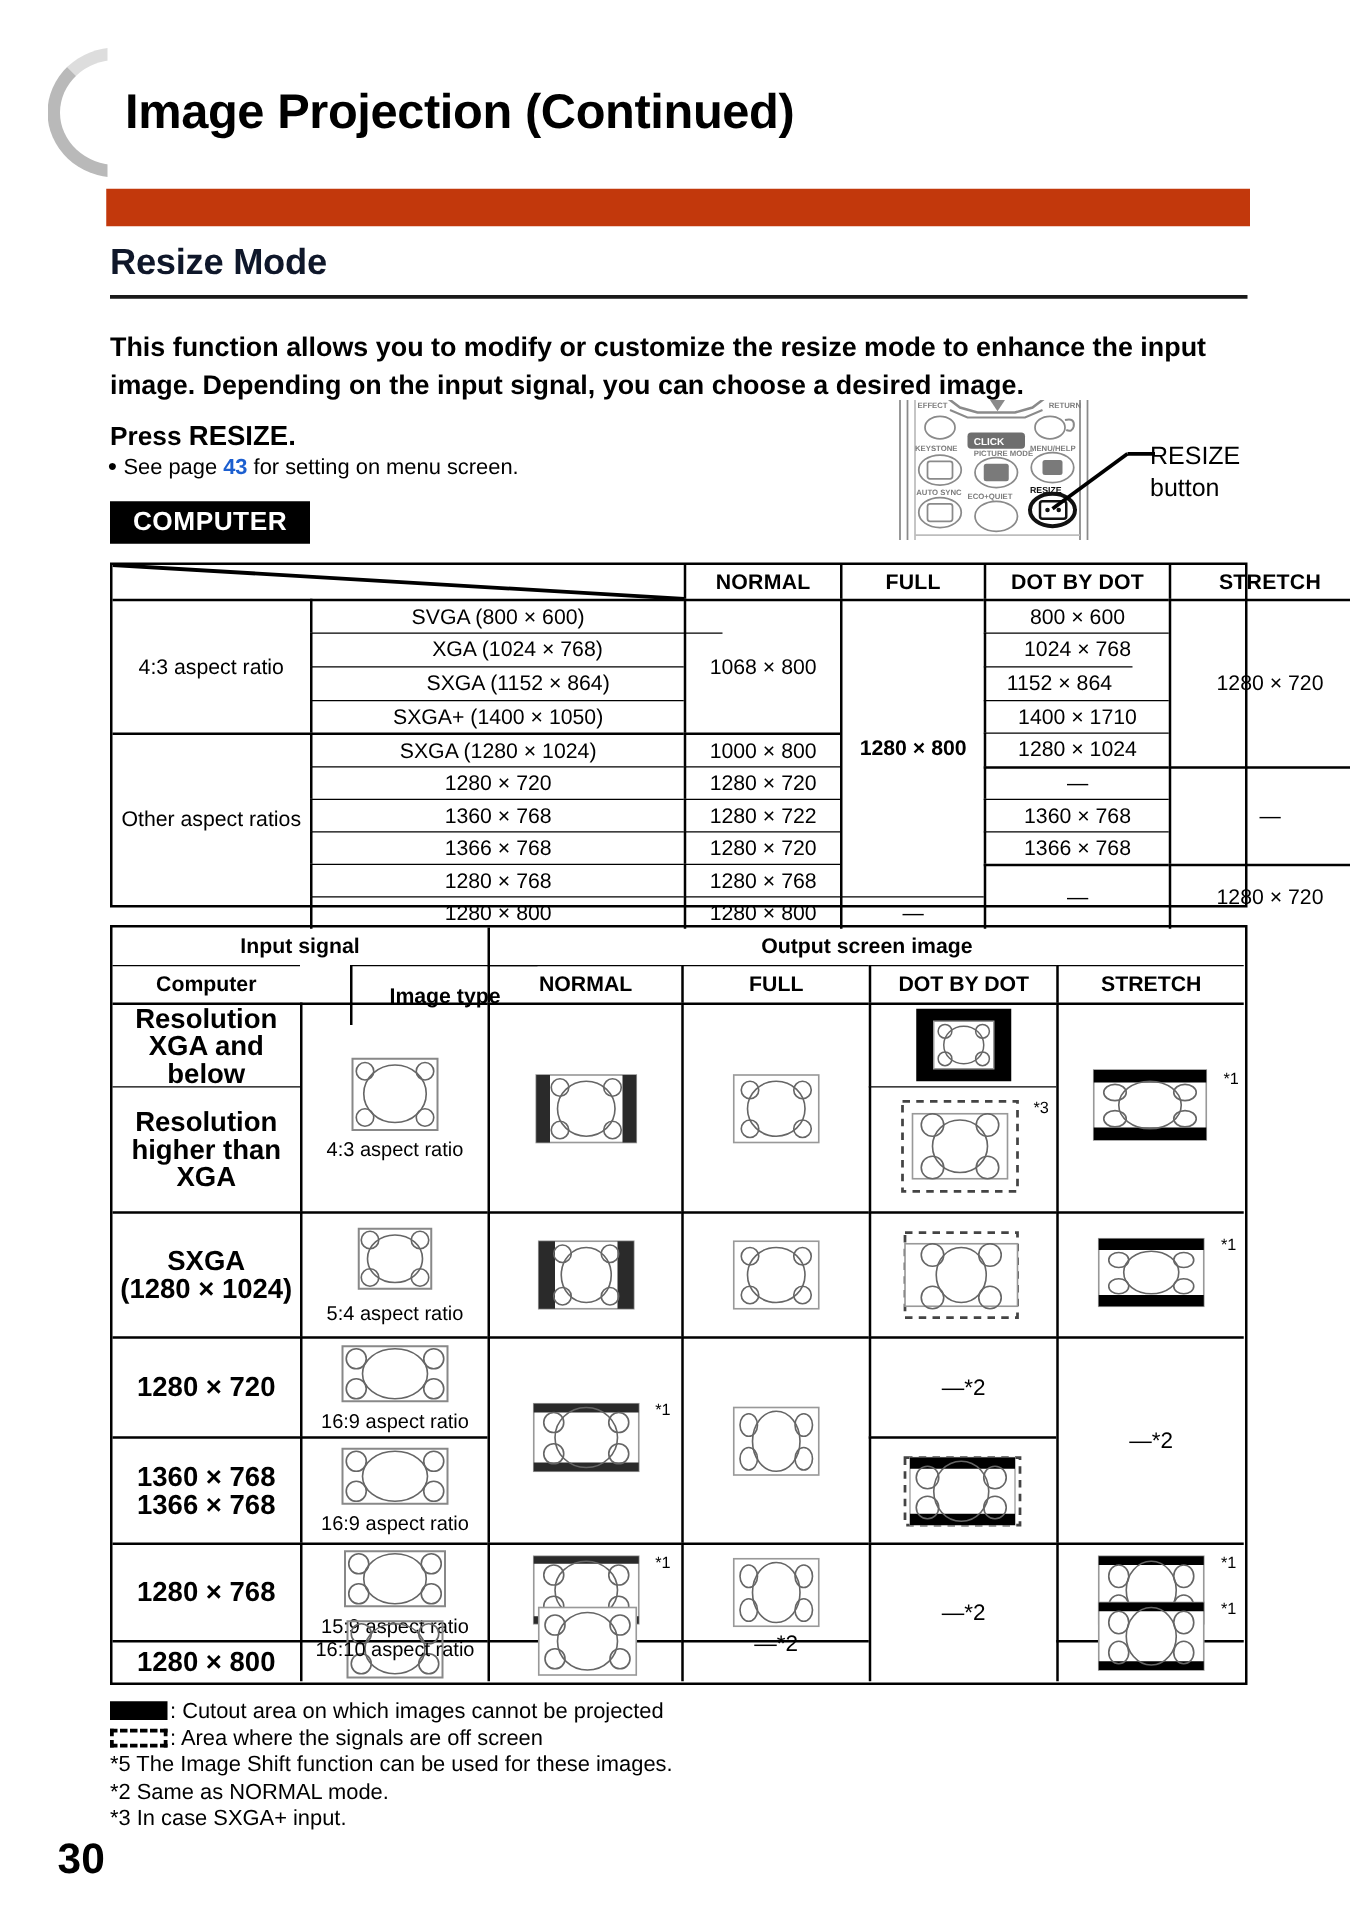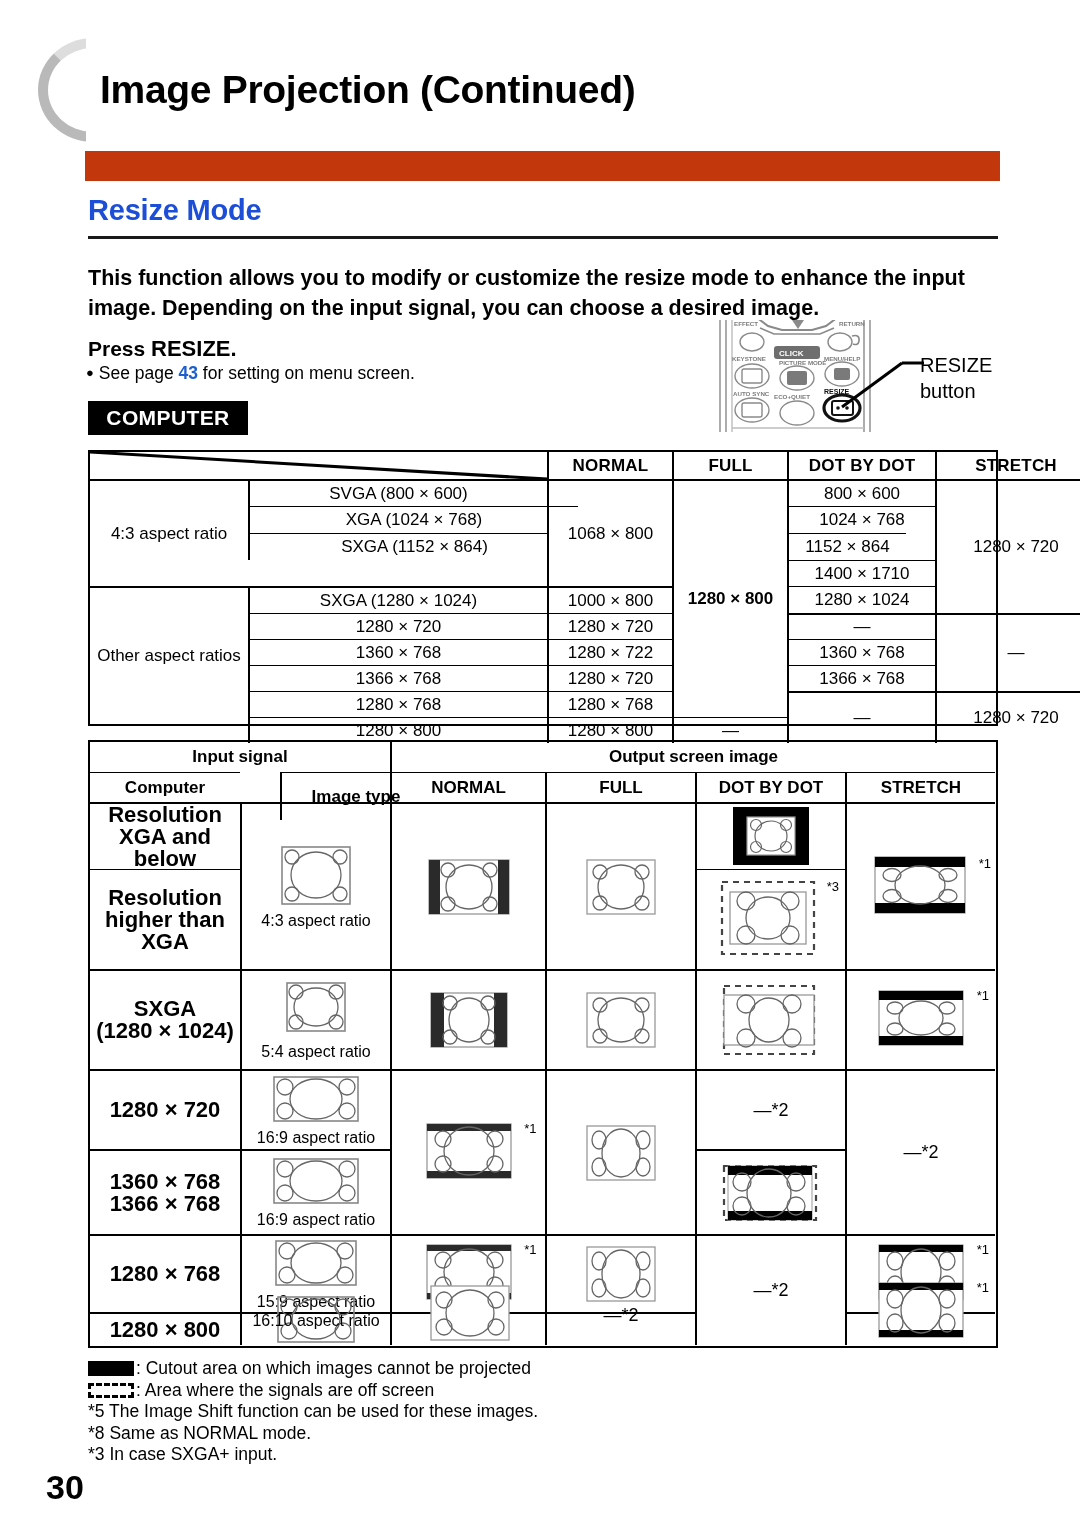--- a/index.html
+++ b/index.html
@@ -205,21 +205,21 @@
 <body>
 
 <div id="page-head">
   <div class="head-swoosh"></div>
   <div class="head-swoosh-mask"></div>
   <div class="head-title">Image Projection (Continued)</div>
 </div>
 
 <div id="orange-bar" style="background: rgb(194, 56, 12);"></div>
 
-<div id="section-title" style="color: #1d4ed8; text-align: right;">Resize Mode</div>
+<div id="section-title" style="color: #0f172a; text-align: right;">Resize Mode</div>
 <div id="section-rule"></div>
 <div id="intro-text">This function allows you to modify or customize the resize mode to enhance the input image. Depending on the input signal, you can choose a desired image.</div>
 
 <div id="press-resize">
   <span>Press </span><span class="kw">RESIZE.</span>
 </div>
 
 <div id="see-page">
   <span class="bullet">●</span>
   <span>See page </span><span class="pagenum" style="color: rgb(28, 95, 208);">43</span><span> for setting on menu screen.</span>
@@ -296,20 +296,21 @@
   <div class="t1-hdr bl" style="left:582px;width:115px;">FULL</div>
   <div class="t1-hdr bl" style="left:697px;width:148px;">DOT BY DOT</div>
   <div class="t1-hdr bl" style="left:845px;width:160px;">STRETCH</div>
 
   <div class="t1-cell bt2" style="left:0;top:27px;width:158px;height:107px;">4:3 aspect ratio</div>
   <div class="t1-cell bt2" style="left:0;top:134px;width:158px;height:137px;">Other aspect ratios</div>
 
   <div class="t1-cell bl bt2" style="left:158px;top:27px;width:299px;height:27px;">SVGA (800 × 600)</div>
   <div class="t1-cell bl bt" style="left:158px;top:54px;width:330px;height:27px;">XGA (1024 × 768)</div>
   <div class="t1-cell bl bt" style="left:158px;top:81px;width:299px;height:27px;padding-left:32px;">SXGA (1152 × 864)</div>
+  <div class="t1-cell bl bt" style="left:158px;top:108px;width:299px;height:26px;">SXGA+ (1400 × 1050)</div>
 
   <div class="t1-cell bl bt2" style="left:158px;top:134px;width:299px;height:27px;">SXGA (1280 × 1024)</div>
   <div class="t1-cell bl bt" style="left:158px;top:161px;width:299px;height:26px;">1280 × 720</div>
   <div class="t1-cell bl bt" style="left:158px;top:187px;width:299px;height:26px;">1360 × 768</div>
   <div class="t1-cell bl bt" style="left:158px;top:213px;width:299px;height:26px;">1366 × 768</div>
   <div class="t1-cell bl bt" style="left:158px;top:239px;width:299px;height:26px;">1280 × 768</div>
   <div class="t1-cell bl bt" style="left:158px;top:265px;width:299px;height:26px;">1280 × 800</div>
 
   <div class="t1-cell bl bt2" style="left:457px;top:27px;width:125px;height:107px;">1068 × 800</div>
   <div class="t1-cell bl bt2" style="left:457px;top:134px;width:125px;height:27px;">1000 × 800</div>
@@ -687,17 +688,17 @@
 <div id="footnotes">
   <div class="fn-row">
     <span class="sw-solid"></span>
     <span>: Cutout area on which images cannot be projected</span>
   </div>
   <div class="fn-row">
     <span class="sw-dashed"></span>
     <span>: Area where the signals are off screen</span>
   </div>
   <div>*5 The Image Shift function can be used for these images.</div>
-  <div>*8 Same as NORMAL mode.</div>
+  <div>*2 Same as NORMAL mode.</div>
   <div>*3 In case SXGA+ input.</div>
 </div>
 
 <div id="page-number">30</div>
 
 </body></html>

